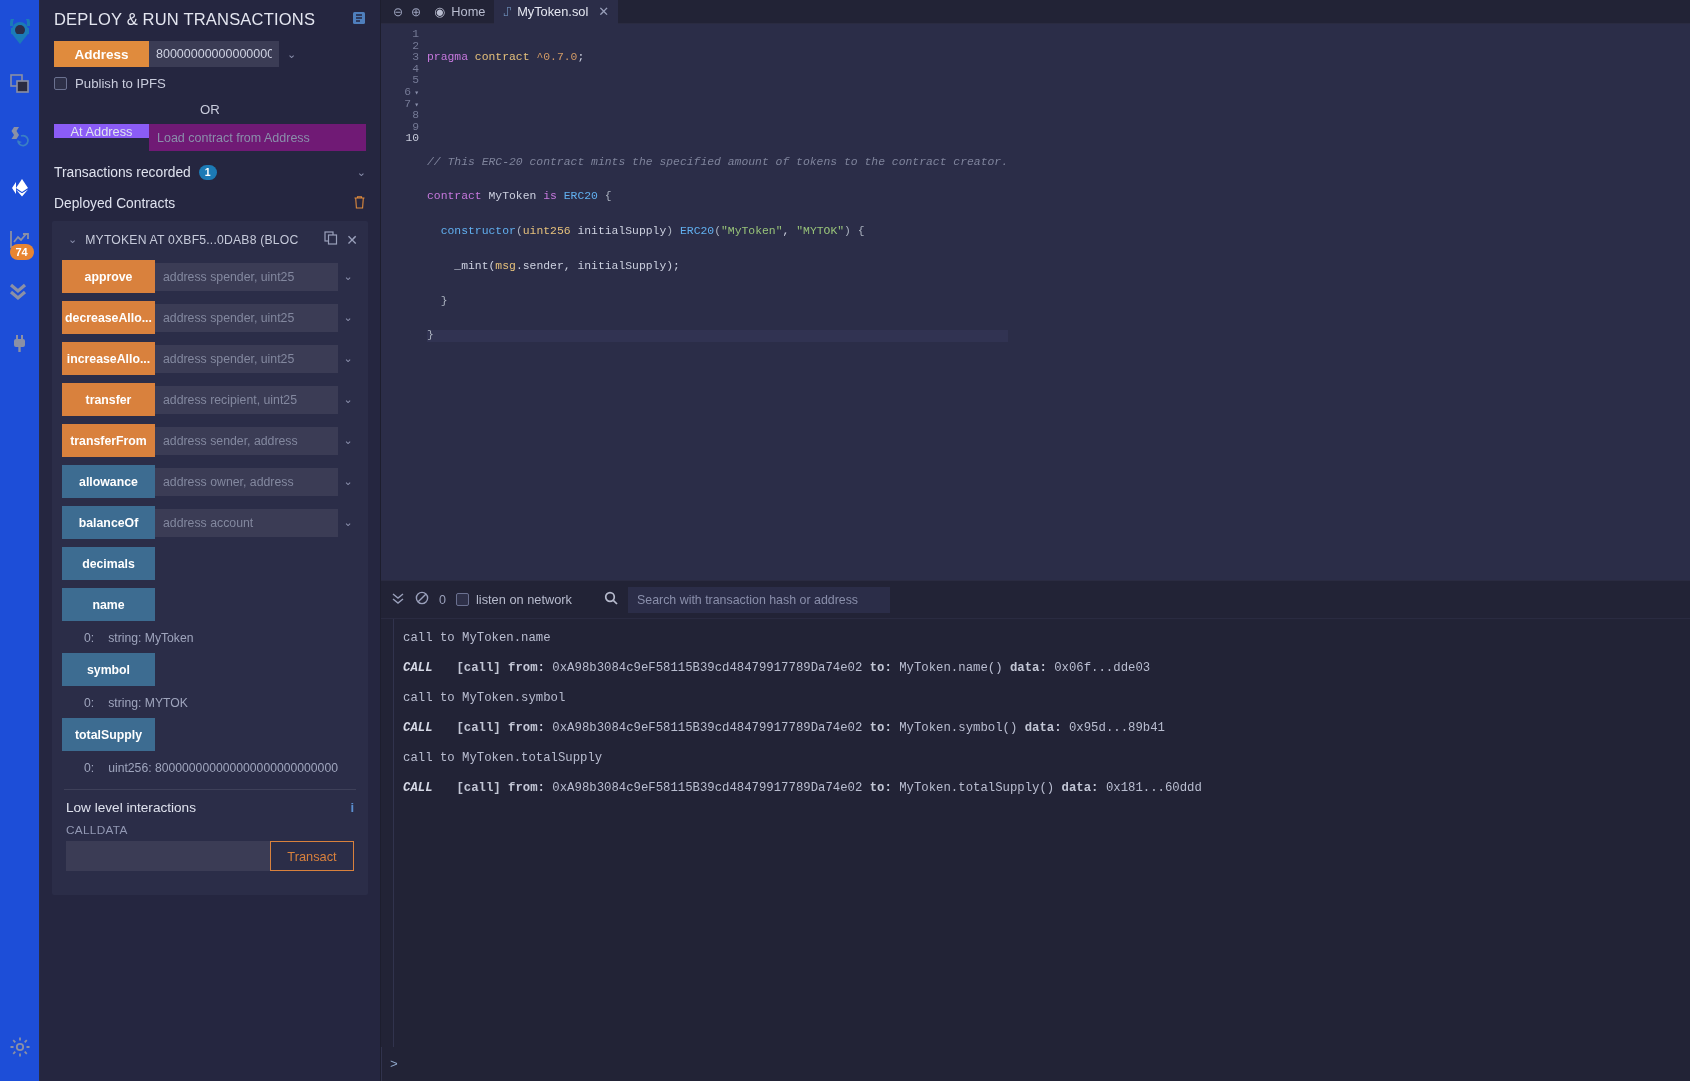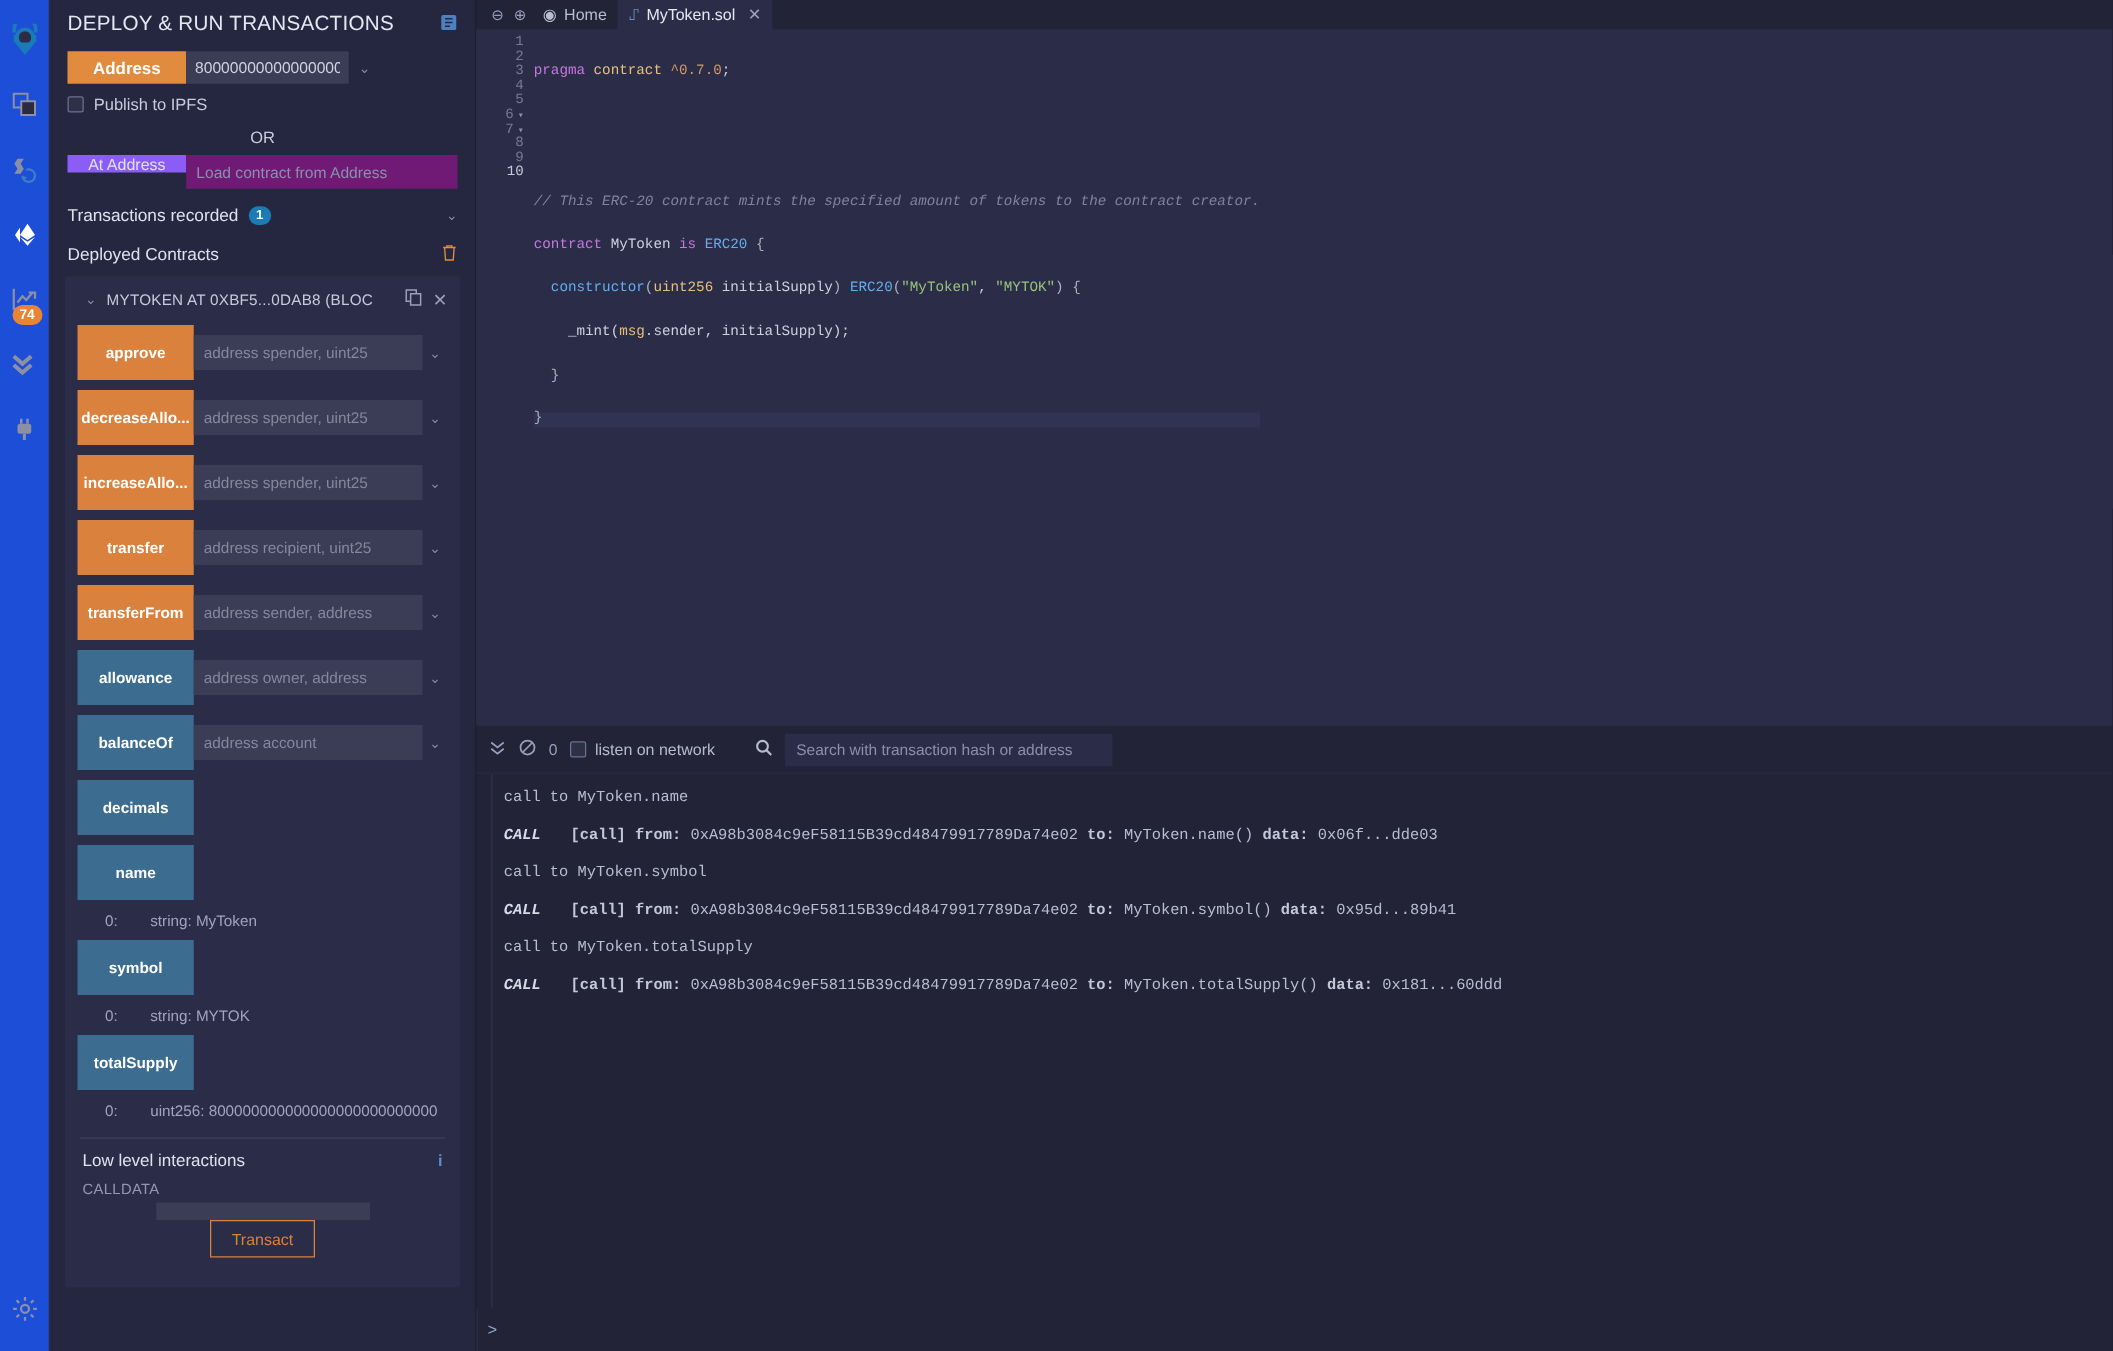--- a/index.html
+++ b/index.html
@@ -110,51 +110,51 @@
   }
   .card-hdr {
     display:flex; align-items:center; gap:8px;
     padding: 4px 10px 8px 8px; color:#c6cada; font-size:12.2px;
   }
   .card-hdr-name { flex:1; white-space:nowrap; overflow:hidden; letter-spacing:.2px;}
   .ic-copy, .ic-close { color:#9aa0bb; font-size:14px; cursor:pointer;}
 
   .fn-row { display:flex; align-items:center; padding: 4px 10px 4px 10px; }
   .fn-btn {
-    height: 44px; min-width: 93px; width:93px;
+    height: 33px; min-width: 93px; width:93px;
     border:none; color:#fff; font-size:12.3px; font-weight:600;
     cursor:pointer; white-space:nowrap; overflow:hidden;
   }
   .fn-btn.orange { background:#d9813d; }
   .fn-btn.blue   { background:#3d6c91; }
   .fn-input {
     background:#3b3c55; border:none; height:28px; flex:1;
     color:#83889f; font-size:12.3px; padding:0 8px; min-width:0;
   }
   .fn-input::placeholder{ color:#83889f; }
   .fn-chev { color:#8b90ad; font-size:11px; width:20px; text-align:center; cursor:pointer;}
   .fn-row.solo .fn-btn { width:93px; }
 
   .result {
     display:flex; gap:14px; color:#9fa5bd; font-size:12.2px;
     padding: 6px 10px 4px 32px;
   }
   .result .idx { color:#9fa5bd; }
-  .result .val { word-break: break-all; text-align:center;margin-left:12px;}
+  .result .val { word-break: break-all; text-align:center;}
 
   .divider { height:1px; background:#3e4059; margin: 10px 12px 0 12px; }
 
   .lli-hdr {
     display:flex; align-items:center; justify-content:space-between;
     padding: 10px 14px 2px 14px;
   }
   .lli-title { color:#dfe2ee; font-size:13.6px;}
   .lli-info { color:#5b8fd0; font-size:13px; font-weight:bold;}
   .calldata-label { color:#9298b3; font-size:11.8px; padding: 6px 14px 4px 14px; letter-spacing:.3px;}
-  .calldata-row { display:flex; padding: 0 14px 0 14px; align-items:center;flex-direction:column;}
+  .calldata-row { display:flex; padding: 0 14px 0 14px; align-items:center;}
   .calldata-input { background:#3b3c55; border:none; height:30px; flex:1; color:#ccd; font-size:12px; padding:0 8px;}
   .btn-transact {
     background: transparent; border:1px solid #d9813d; color:#d9813d;
     height:30px; width:84px; font-size:12.8px; cursor:pointer;
   }
 
   
   .main { flex:1; display:flex; flex-direction:column; height:1081px; min-width:0;}
 
   .tabbar {

